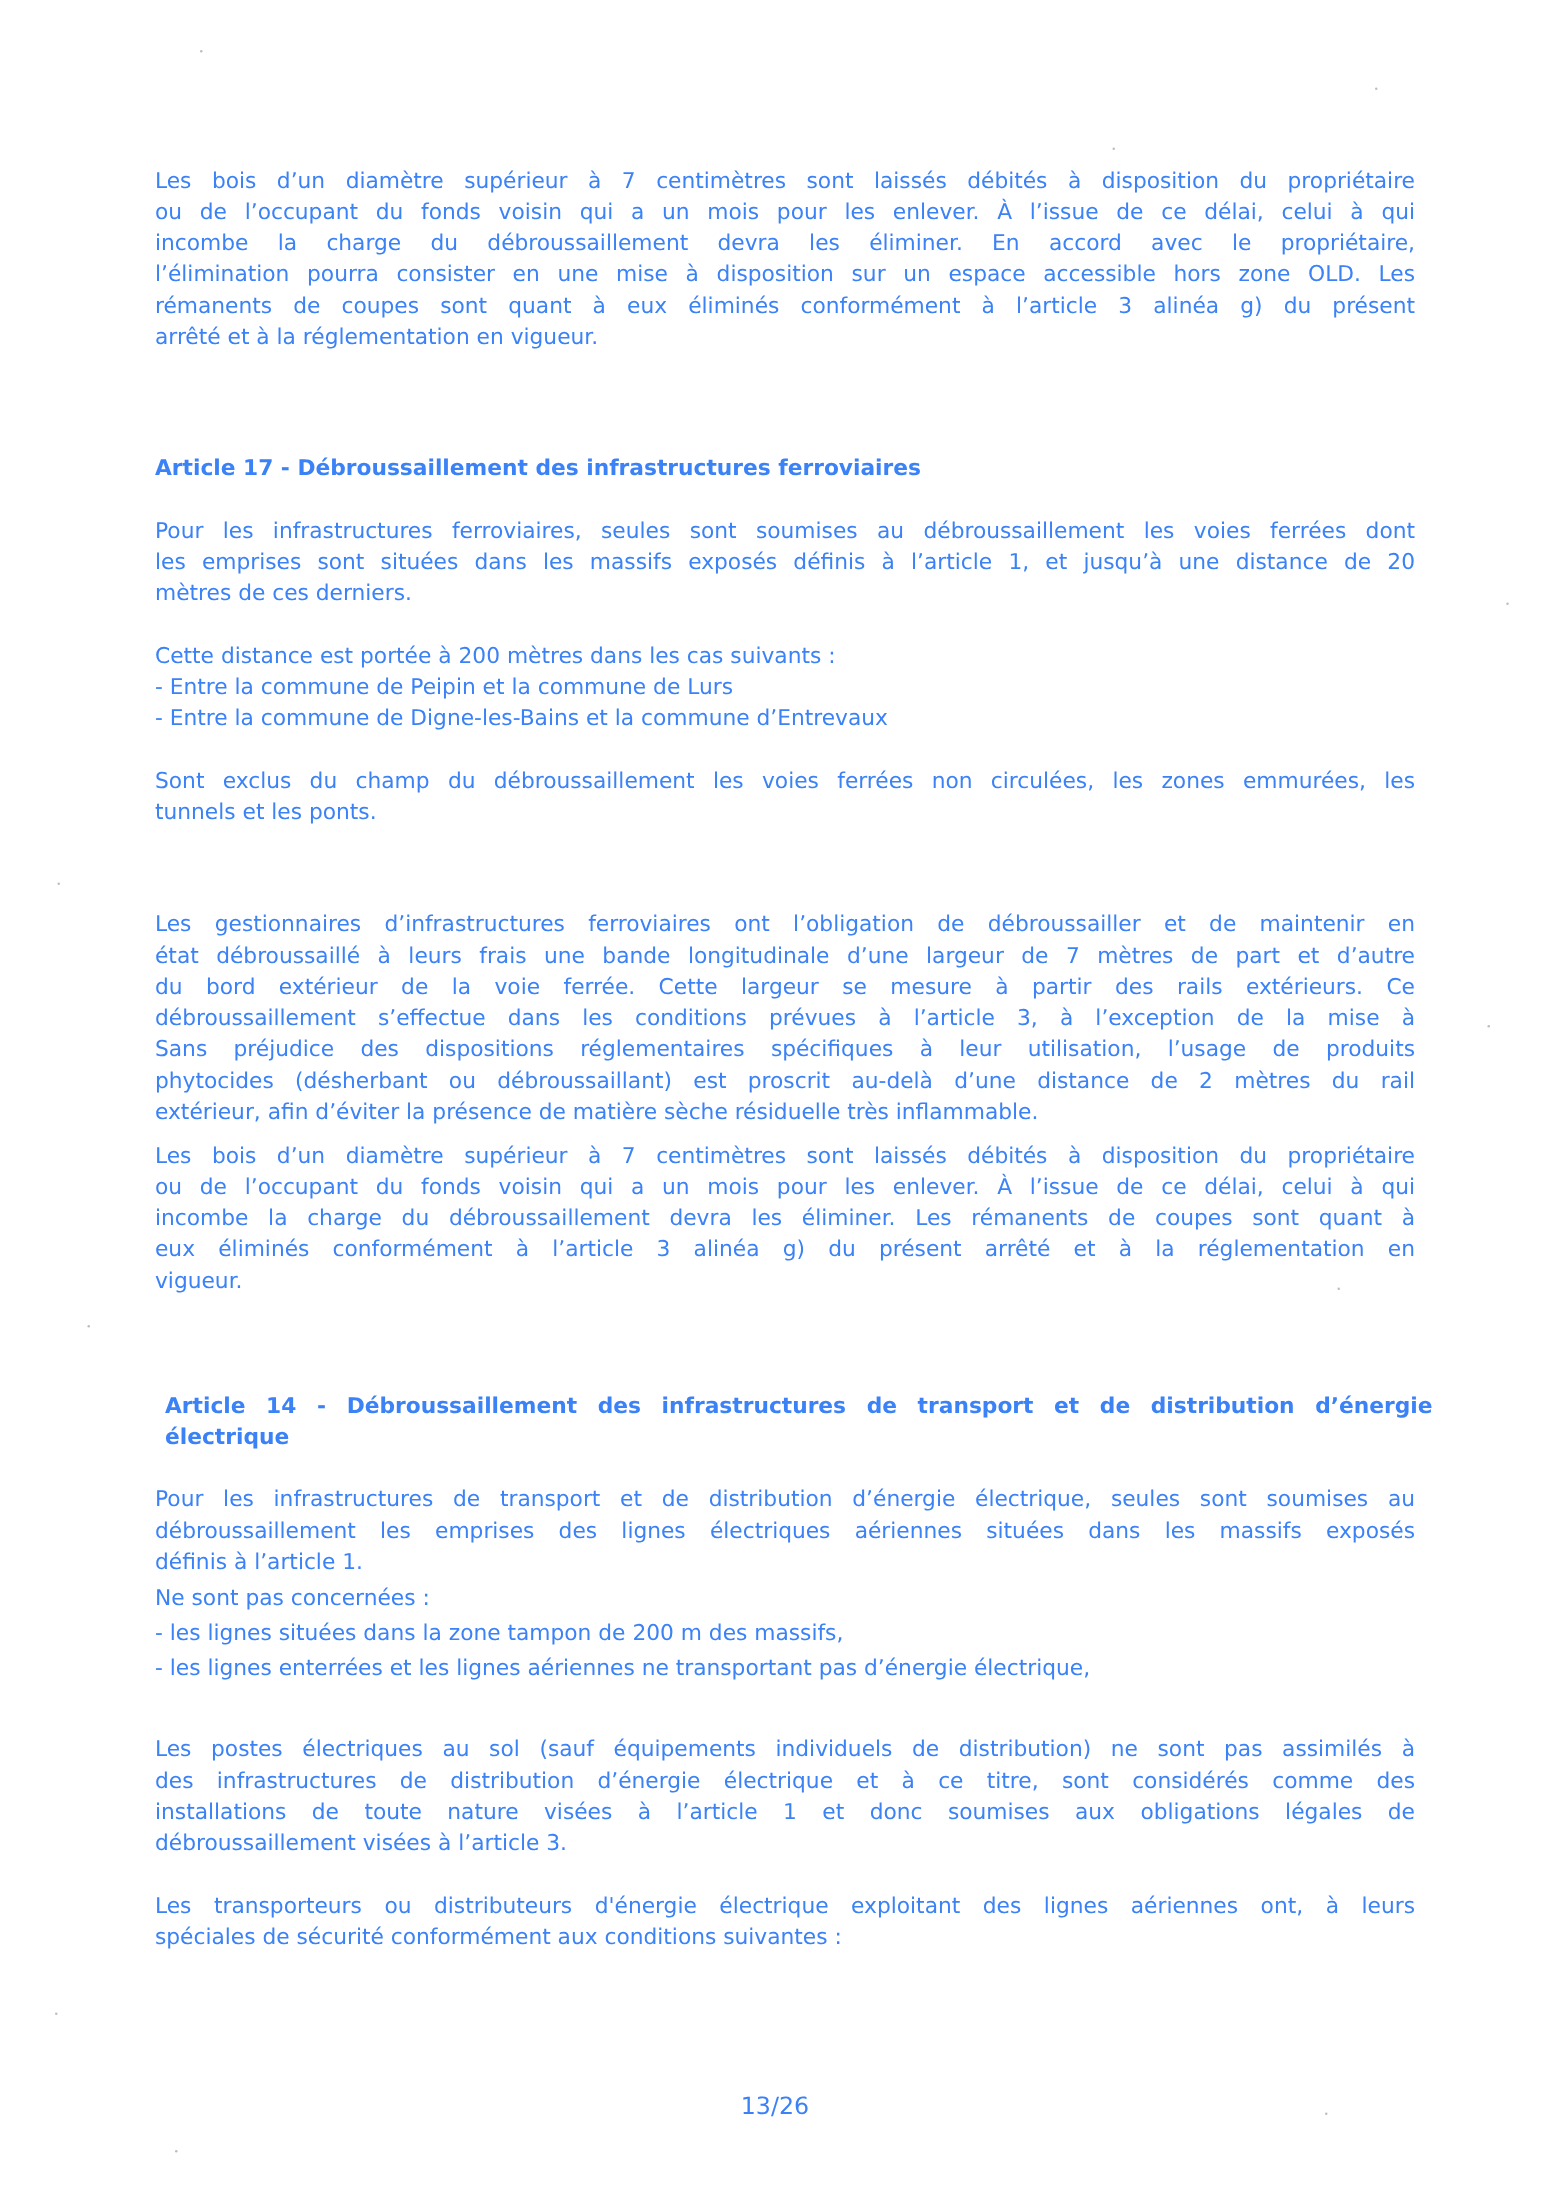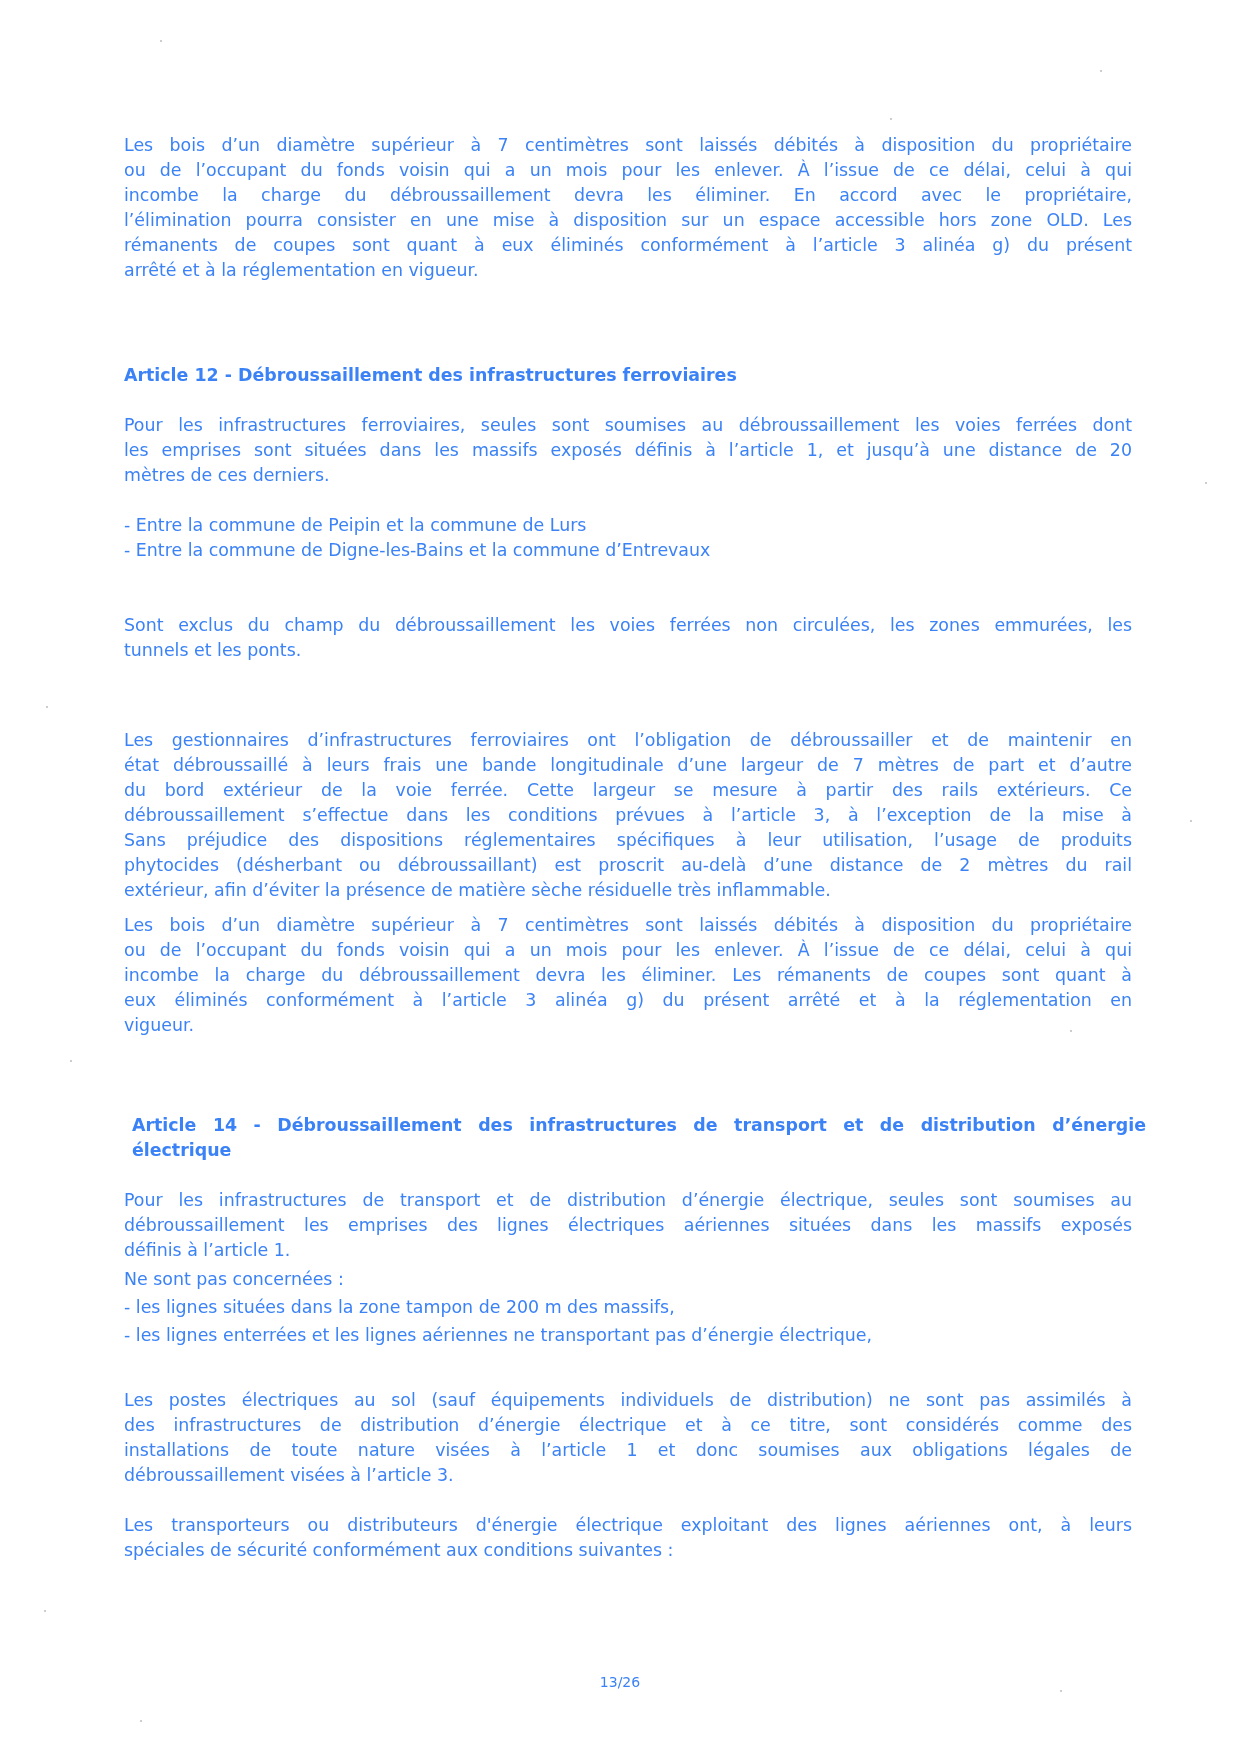--- a/index.html
+++ b/index.html
@@ -6,46 +6,47 @@
   body { width: 1240px; height: 1754px; position: relative; overflow: hidden; }
   .page {
     position: absolute; left: 0; top: 0; width: 1240px; height: 1754px;
     background: #ffffff; color: #3b82f6;
     font-family: "DejaVu Sans", sans-serif;
   }
   .block { position: absolute; font-size: 17.4px; line-height: 25px; }
   .heading { font-weight: bold; font-size: 17.4px; line-height: 25px; }
   .jline { display: block; text-align: justify; text-align-last: justify; white-space: normal; }
   .lastline { display: block; white-space: nowrap; }
-  .pagenum { position: absolute; left: 0; width: 1240px; top: 1674px; text-align: center; font-size: 14px; }
+  .pagenum { position: absolute; left: 0; width: 1240px; top: 1674px; text-align: center; font-size: 19px; }
   .speck { position: absolute; width: 2px; height: 2px; background: #bdbdbd; border-radius: 1px; }
 </style>
 </head>
 <body>
 
 <div class="page">
 
   <div class="block" style="left:124px; top:133px; width:1008px;">
     <span class="jline">Les bois d’un diamètre supérieur à 7 centimètres sont laissés débités à disposition du propriétaire</span>
     <span class="jline">ou de l’occupant du fonds voisin qui a un mois pour les enlever. À l’issue de ce délai, celui à qui</span>
     <span class="jline">incombe la charge du débroussaillement devra les éliminer. En accord avec le propriétaire,</span>
     <span class="jline">l’élimination pourra consister en une mise à disposition sur un espace accessible hors zone OLD. Les</span>
     <span class="jline">rémanents de coupes sont quant à eux éliminés conformément à l’article 3 alinéa g) du présent</span>
     <span class="lastline">arrêté et à la réglementation en vigueur.</span>
   </div>
 
-  <div class="block heading" style="left:124px; top:363px; width:1008px;">Article 12 - Débroussaillement des infrastructures ferroviaires</div>
+  <div class="block heading" style="left:124px; top:363px; width:1008px;">Article 17 - Débroussaillement des infrastructures ferroviaires</div>
 
   <div class="block" style="left:124px; top:413px; width:1008px;">
     <span class="jline">Pour les infrastructures ferroviaires, seules sont soumises au débroussaillement les voies ferrées dont</span>
     <span class="jline">les emprises sont situées dans les massifs exposés définis à l’article 1, et jusqu’à une distance de 20</span>
     <span class="lastline">mètres de ces derniers.</span>
   </div>
 
   <div class="block" style="left:124px; top:513px; width:1008px;">
+    <span class="lastline">Cette distance est portée à 200 mètres dans les cas suivants :</span>
     <span class="lastline">- Entre la commune de Peipin et la commune de Lurs</span>
     <span class="lastline">- Entre la commune de Digne-les-Bains et la commune d’Entrevaux</span>
   </div>
 
   <div class="block" style="left:124px; top:613px; width:1008px;">
     <span class="jline">Sont exclus du champ du débroussaillement les voies ferrées non circulées, les zones emmurées, les</span>
     <span class="lastline">tunnels et les ponts.</span>
   </div>
 
   <div class="block" style="left:124px; top:688px; width:1008px;margin-top:40px;">

